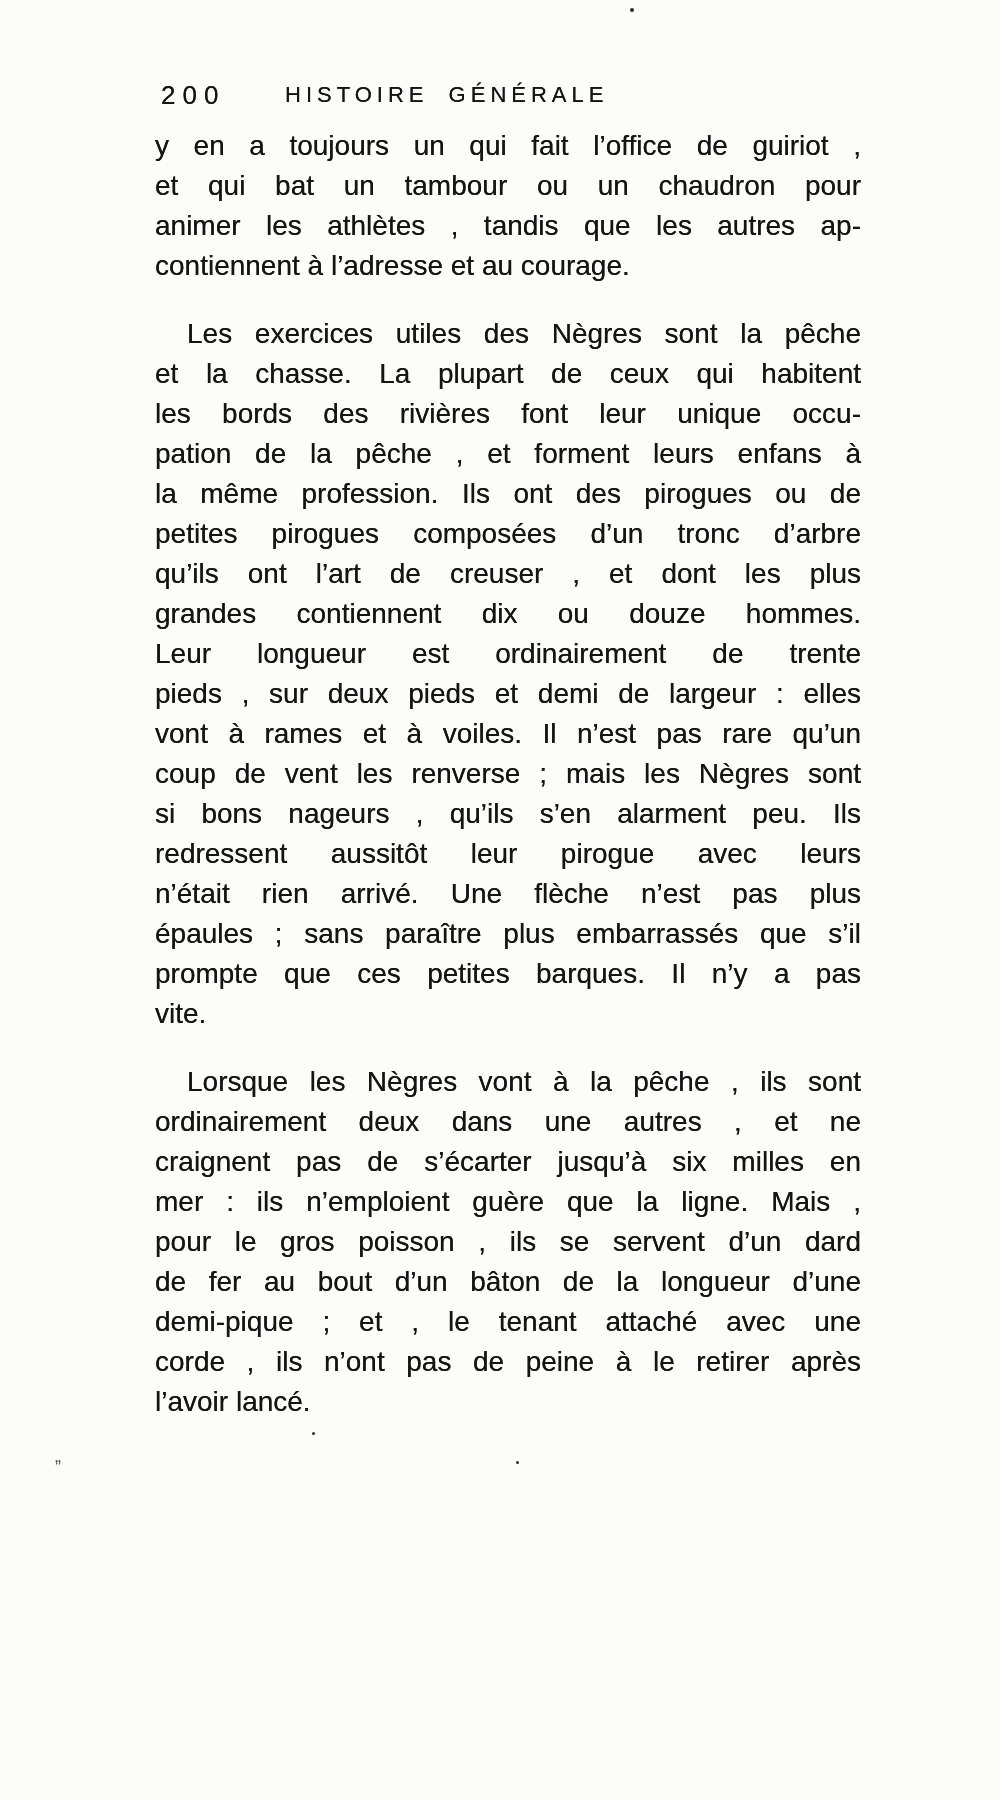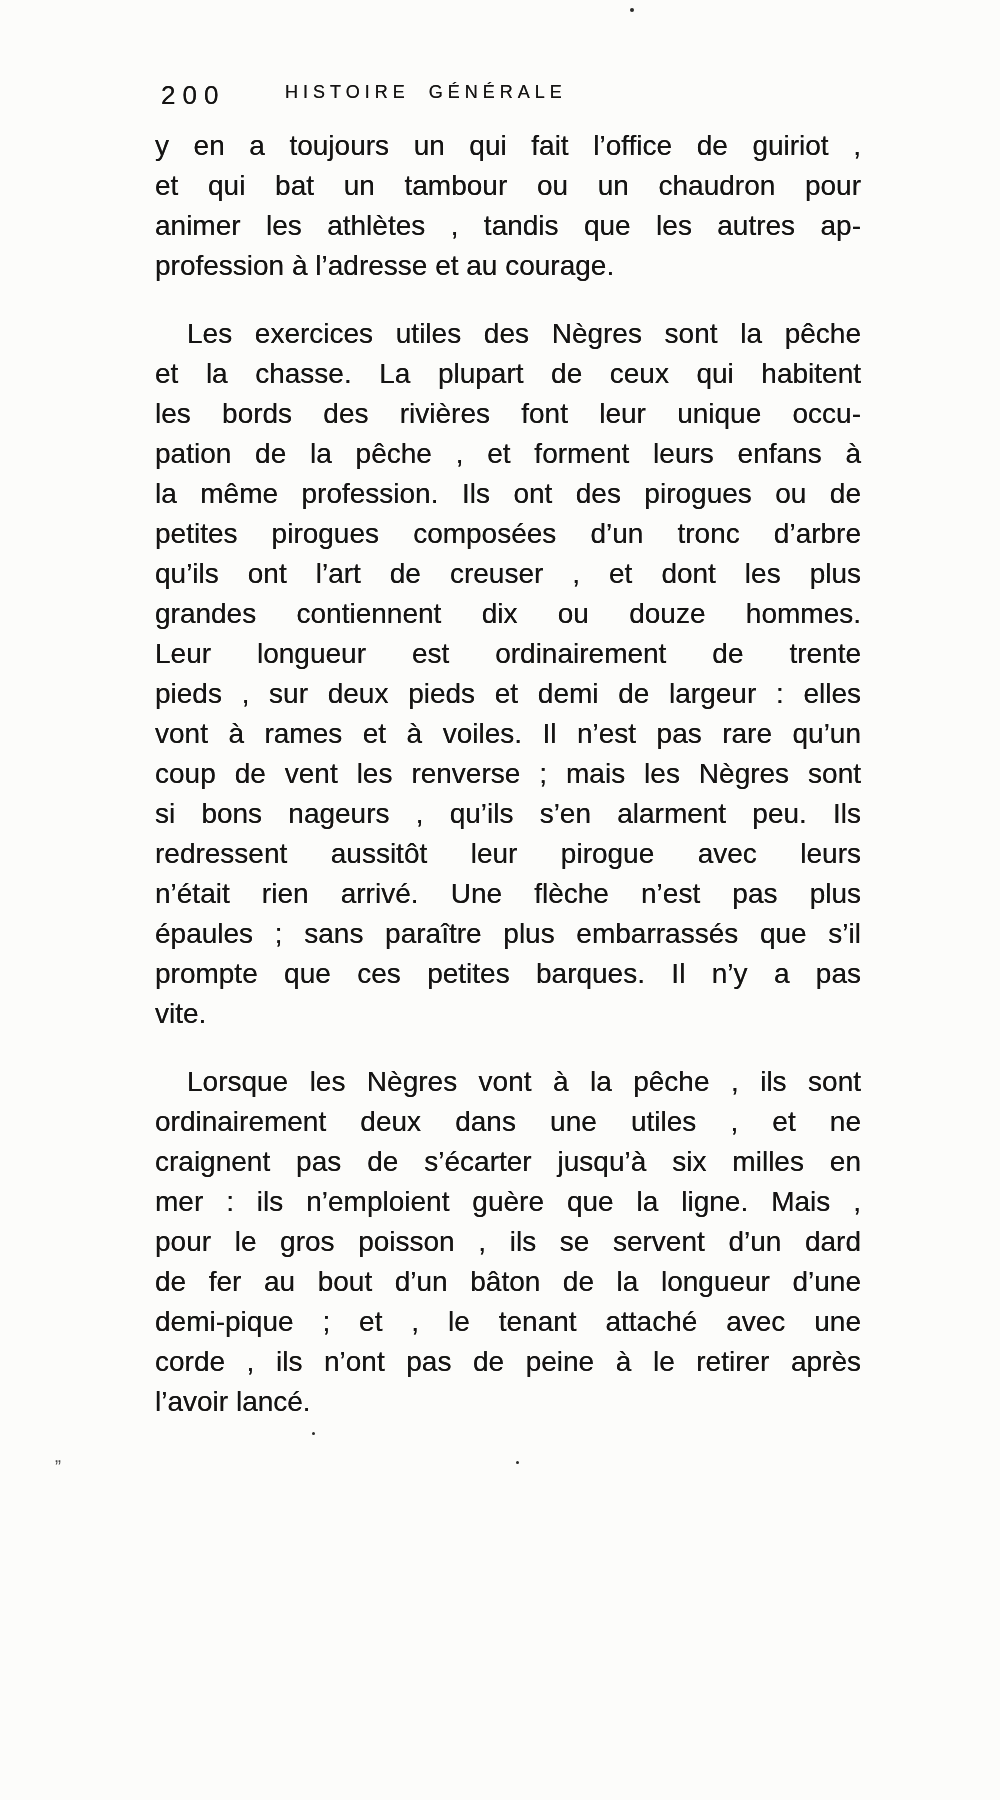--- a/index.html
+++ b/index.html
@@ -25,21 +25,21 @@
     position: absolute;
     left: 6px;
     top: 80px;
     font-size: 26px;
     letter-spacing: 7px;
   }
   .running-title {
     position: absolute;
     left: 130px;
     top: 82px;
-    font-size: 18px;
+    font-size: 22px;
     letter-spacing: 5px;
     word-spacing: 9px;
     white-space: nowrap;
   }
   .text-block {
     position: absolute;
     top: 126px;
     left: 155px;
     width: 706px;
     font-size: 28px;
@@ -80,21 +80,21 @@
   <div class="running-head">
     <span class="page-number">200</span>
     <span class="running-title">HISTOIRE GÉNÉRALE</span>
   </div>
 
   <div class="text-block">
       <div class="paragraph">
         <div class="line">y en a toujours un qui fait l’office de guiriot ,</div>
         <div class="line">et qui bat un tambour ou un chaudron pour</div>
         <div class="line">animer les athlètes , tandis que les autres ap-</div>
-        <div class="line last">profession à l’adresse et au courage.</div>
+        <div class="line last">contiennent à l’adresse et au courage.</div>
       </div>
       <div class="paragraph">
         <div class="line indent">Les exercices utiles des Nègres sont la pêche</div>
         <div class="line">et la chasse. La plupart de ceux qui habitent</div>
         <div class="line">les bords des rivières font leur unique occu-</div>
         <div class="line">pation de la pêche , et forment leurs enfans à</div>
         <div class="line">la même profession. Ils ont des pirogues ou de</div>
         <div class="line">petites pirogues composées d’un tronc d’arbre</div>
         <div class="line">qu’ils ont l’art de creuser , et dont les plus</div>
         <div class="line">grandes contiennent dix ou douze hommes.</div>
@@ -104,21 +104,21 @@
         <div class="line">coup de vent les renverse ; mais les Nègres sont</div>
         <div class="line">si bons nageurs , qu’ils s’en alarment peu. Ils</div>
         <div class="line">redressent aussitôt leur pirogue avec leurs</div>
         <div class="line">n’était rien arrivé. Une flèche n’est pas plus</div>
         <div class="line">épaules ; sans paraître plus embarrassés que s’il</div>
         <div class="line">prompte que ces petites barques. Il n’y a pas</div>
         <div class="line last">vite.</div>
       </div>
       <div class="paragraph">
         <div class="line indent">Lorsque les Nègres vont à la pêche , ils sont</div>
-        <div class="line">ordinairement deux dans une utiles , et ne</div>
+        <div class="line">ordinairement deux dans une autres , et ne</div>
         <div class="line">craignent pas de s’écarter jusqu’à six milles en</div>
         <div class="line">mer : ils n’emploient guère que la ligne. Mais ,</div>
         <div class="line">pour le gros poisson , ils se servent d’un dard</div>
         <div class="line">de fer au bout d’un bâton de la longueur d’une</div>
         <div class="line">demi-pique ; et , le tenant attaché avec une</div>
         <div class="line">corde , ils n’ont pas de peine à le retirer après</div>
         <div class="line last">l’avoir lancé.</div>
       </div>
     </div>
 

